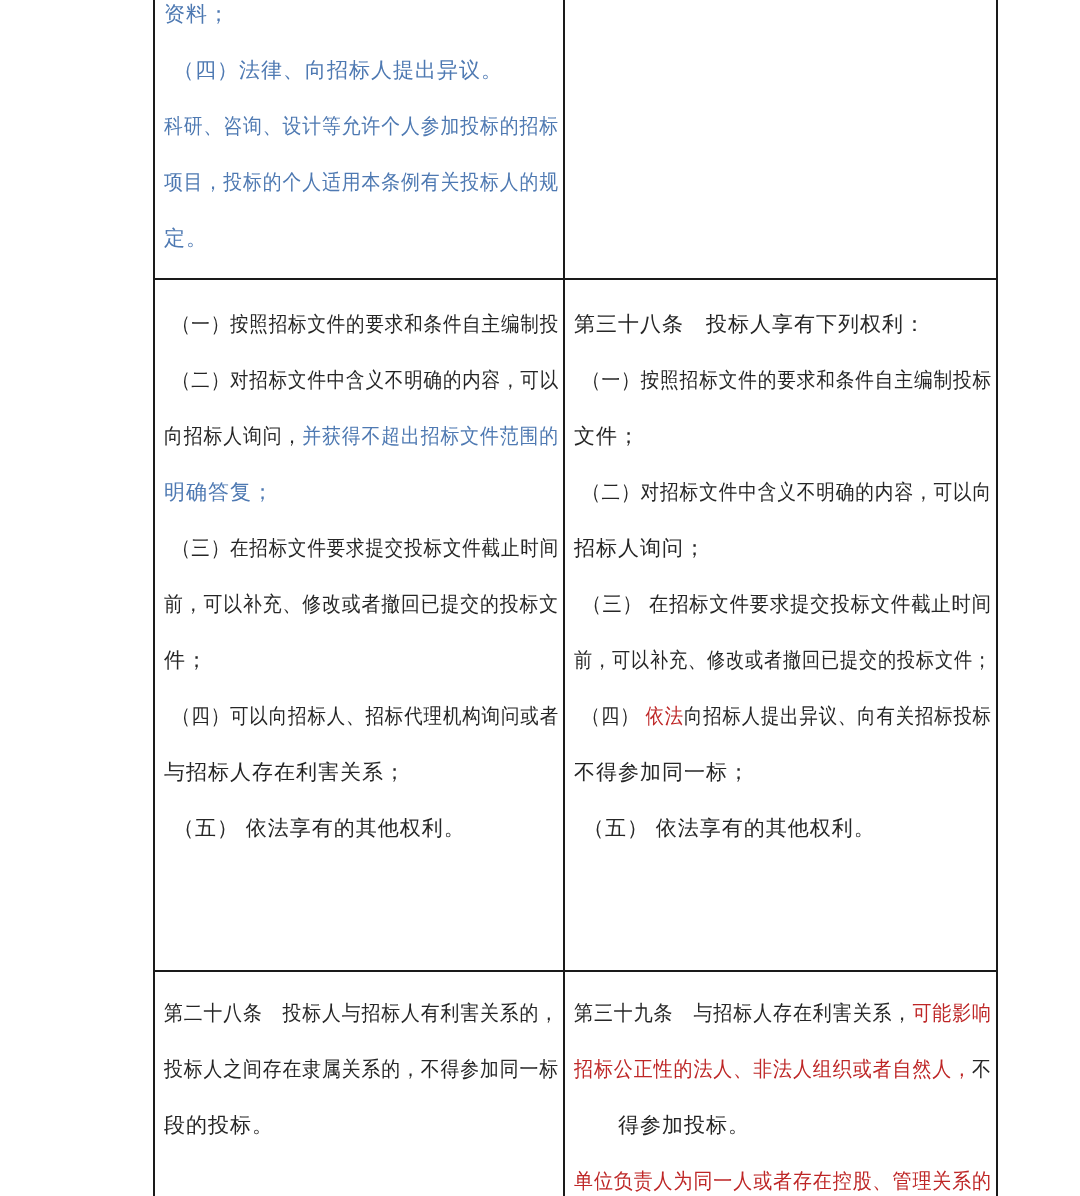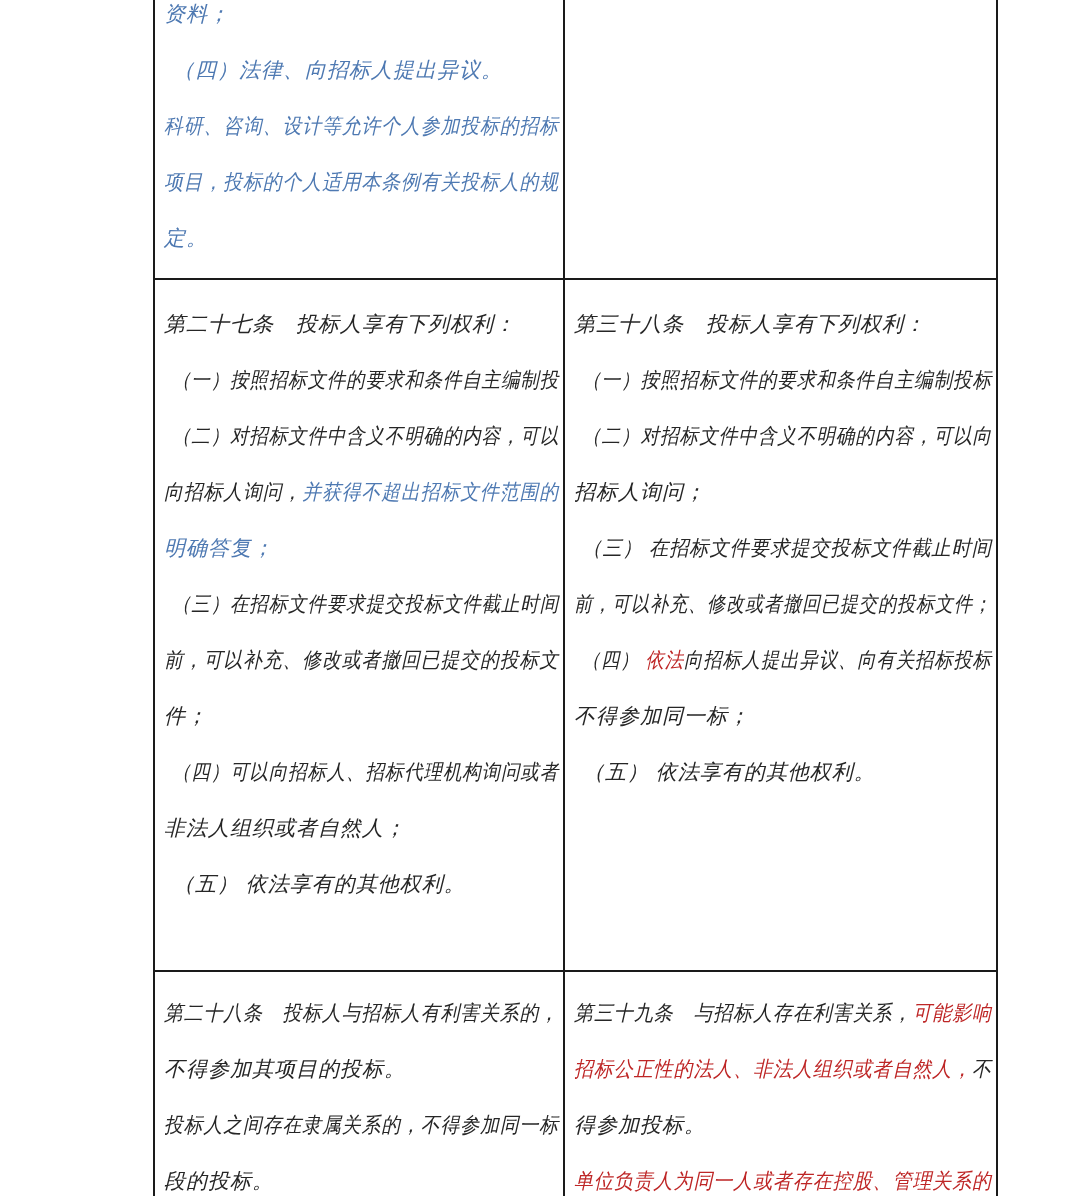--- a/index.html
+++ b/index.html
@@ -20,21 +20,20 @@
     left: 153px;
     top: 0;
     width: 841px;
     border-left: 2px solid #1a1a1a;
     border-right: 2px solid #1a1a1a;
   }
   .row {
     display: flex;
     box-sizing: border-box;
     border-bottom: 2px solid #1a1a1a;
-    font-style: italic;
   }
   .row-0 { height: 280px; }
   .row-1 { height: 692px; }
   .row-2 { height: 232px; border-bottom: none; }
   .cell {
     box-sizing: border-box;
     overflow: hidden;
     padding: 0 4px 0 9px;
   }
   .cell-left {
@@ -70,52 +69,51 @@
           <div class="line"><span class="seg" style="color: rgb(78, 121, 178);">资料；</span></div>
           <div class="line indent"><span class="seg" style="color: rgb(78, 121, 178);">（四）法律、向招标人提出异议。</span></div>
           <div class="line" style="transform: scaleX(0.897727);"><span class="seg" style="color: rgb(78, 121, 178);">科研、咨询、设计等允许个人参加投标的招标</span></div>
           <div class="line" style="transform: scaleX(0.897727);"><span class="seg" style="color: rgb(78, 121, 178);">项目，投标的个人适用本条例有关投标人的规</span></div>
           <div class="line"><span class="seg" style="color: rgb(78, 121, 178);">定。</span></div>
         </div>
         <div class="cell cell-right"></div>
       </div>
       <div class="row row-1">
         <div class="cell cell-left">
-          <div class="line"><span class="seg" style="color: rgb(38, 38, 38);">第二十七条　投标人享有下列权利：</span></div>
           <div class="line indent" style="transform: scaleX(0.879733);"><span class="seg" style="color: rgb(38, 38, 38);">（一）按照招标文件的要求和条件自主编制投</span></div>
           <div class="line indent" style="transform: scaleX(0.879733);"><span class="seg" style="color: rgb(38, 38, 38);">（二）对招标文件中含义不明确的内容，可以</span></div>
           <div class="line" style="transform: scaleX(0.897727);"><span class="seg" style="color: rgb(38, 38, 38);">向招标人询问，</span><span class="seg" style="color: rgb(78, 121, 178);">并获得不超出招标文件范围的</span></div>
           <div class="line"><span class="seg" style="color: rgb(78, 121, 178);">明确答复；</span></div>
           <div class="line indent" style="transform: scaleX(0.879733);"><span class="seg" style="color: rgb(38, 38, 38);">（三）在招标文件要求提交投标文件截止时间</span></div>
           <div class="line" style="transform: scaleX(0.897727);"><span class="seg" style="color: rgb(38, 38, 38);">前，可以补充、修改或者撤回已提交的投标文</span></div>
           <div class="line"><span class="seg" style="color: rgb(38, 38, 38);">件；</span></div>
           <div class="line indent" style="transform: scaleX(0.879733);"><span class="seg" style="color: rgb(38, 38, 38);">（四）可以向招标人、招标代理机构询问或者</span></div>
-          <div class="line"><span class="seg" style="color: rgb(38, 38, 38);">非法人组织或者自然人；</span></div>
+          <div class="line"><span class="seg" style="color: rgb(38, 38, 38);">与招标人存在利害关系；</span></div>
           <div class="line indent"><span class="seg" style="color: rgb(38, 38, 38);">（五） 依法享有的其他权利。</span></div>
         </div>
         <div class="cell cell-right">
           <div class="line"><span class="seg" style="color: rgb(38, 38, 38);">第三十八条　投标人享有下列权利：</span></div>
           <div class="line indent" style="transform: scaleX(0.887473);"><span class="seg" style="color: rgb(38, 38, 38);">（一）按照招标文件的要求和条件自主编制投标</span></div>
+          <div class="line"><span class="seg" style="color: rgb(38, 38, 38);">文件；</span></div>
           <div class="line indent" style="transform: scaleX(0.887473);"><span class="seg" style="color: rgb(38, 38, 38);">（二）对招标文件中含义不明确的内容，可以向</span></div>
           <div class="line"><span class="seg" style="color: rgb(38, 38, 38);">招标人询问；</span></div>
           <div class="line indent" style="transform: scaleX(0.916667);"><span class="seg" style="color: rgb(38, 38, 38);">（三） 在招标文件要求提交投标文件截止时间</span></div>
           <div class="line" style="transform: scaleX(0.863636);"><span class="seg" style="color: rgb(38, 38, 38);">前，可以补充、修改或者撤回已提交的投标文件；</span></div>
           <div class="line indent" style="transform: scaleX(0.874477);"><span class="seg" style="color: rgb(38, 38, 38);">（四） </span><span class="seg" style="color: rgb(190, 38, 38);">依法</span><span class="seg" style="color: rgb(38, 38, 38);">向招标人提出异议、向有关招标投标</span></div>
           <div class="line"><span class="seg" style="color: rgb(38, 38, 38);">不得参加同一标；</span></div>
           <div class="line indent"><span class="seg" style="color: rgb(38, 38, 38);">（五） 依法享有的其他权利。</span></div>
         </div>
       </div>
       <div class="row row-2">
         <div class="cell cell-left">
           <div class="line" style="transform: scaleX(0.897727);"><span class="seg" style="color: rgb(38, 38, 38);">第二十八条　投标人与招标人有利害关系的，</span></div>
-          <div class="line"><span class="seg" style="color: rgb(38, 38, 38);">不得参加其项目的投标。</span></div>
           <div class="line" style="transform: scaleX(0.897727);"><span class="seg" style="color: rgb(38, 38, 38);">投标人之间存在隶属关系的，不得参加同一标</span></div>
           <div class="line"><span class="seg" style="color: rgb(38, 38, 38);">段的投标。</span></div>
         </div>
         <div class="cell cell-right">
           <div class="line" style="transform: scaleX(0.904762);"><span class="seg" style="color: rgb(38, 38, 38);">第三十九条　与招标人存在利害关系，</span><span class="seg" style="color: rgb(190, 38, 38);">可能影响</span></div>
           <div class="line" style="transform: scaleX(0.904762);"><span class="seg" style="color: rgb(190, 38, 38);">招标公正性的法人、非法人组织或者自然人，</span><span class="seg" style="color: rgb(38, 38, 38);">不</span></div>
-          <div class="line"><span class="seg" style="color: rgb(38, 38, 38);">得参加投标。</span></div>
+          <div class="line"><span class="seg" style="color: rgb(38, 38, 38); margin-left: 44px;">得参加投标。</span></div>
           <div class="line" style="transform: scaleX(0.904762);"><span class="seg" style="color: rgb(190, 38, 38);">单位负责人为同一人或者存在控股、管理关系的</span></div>
         </div>
       </div>
     </div>
 </div>
 
 </body></html>

